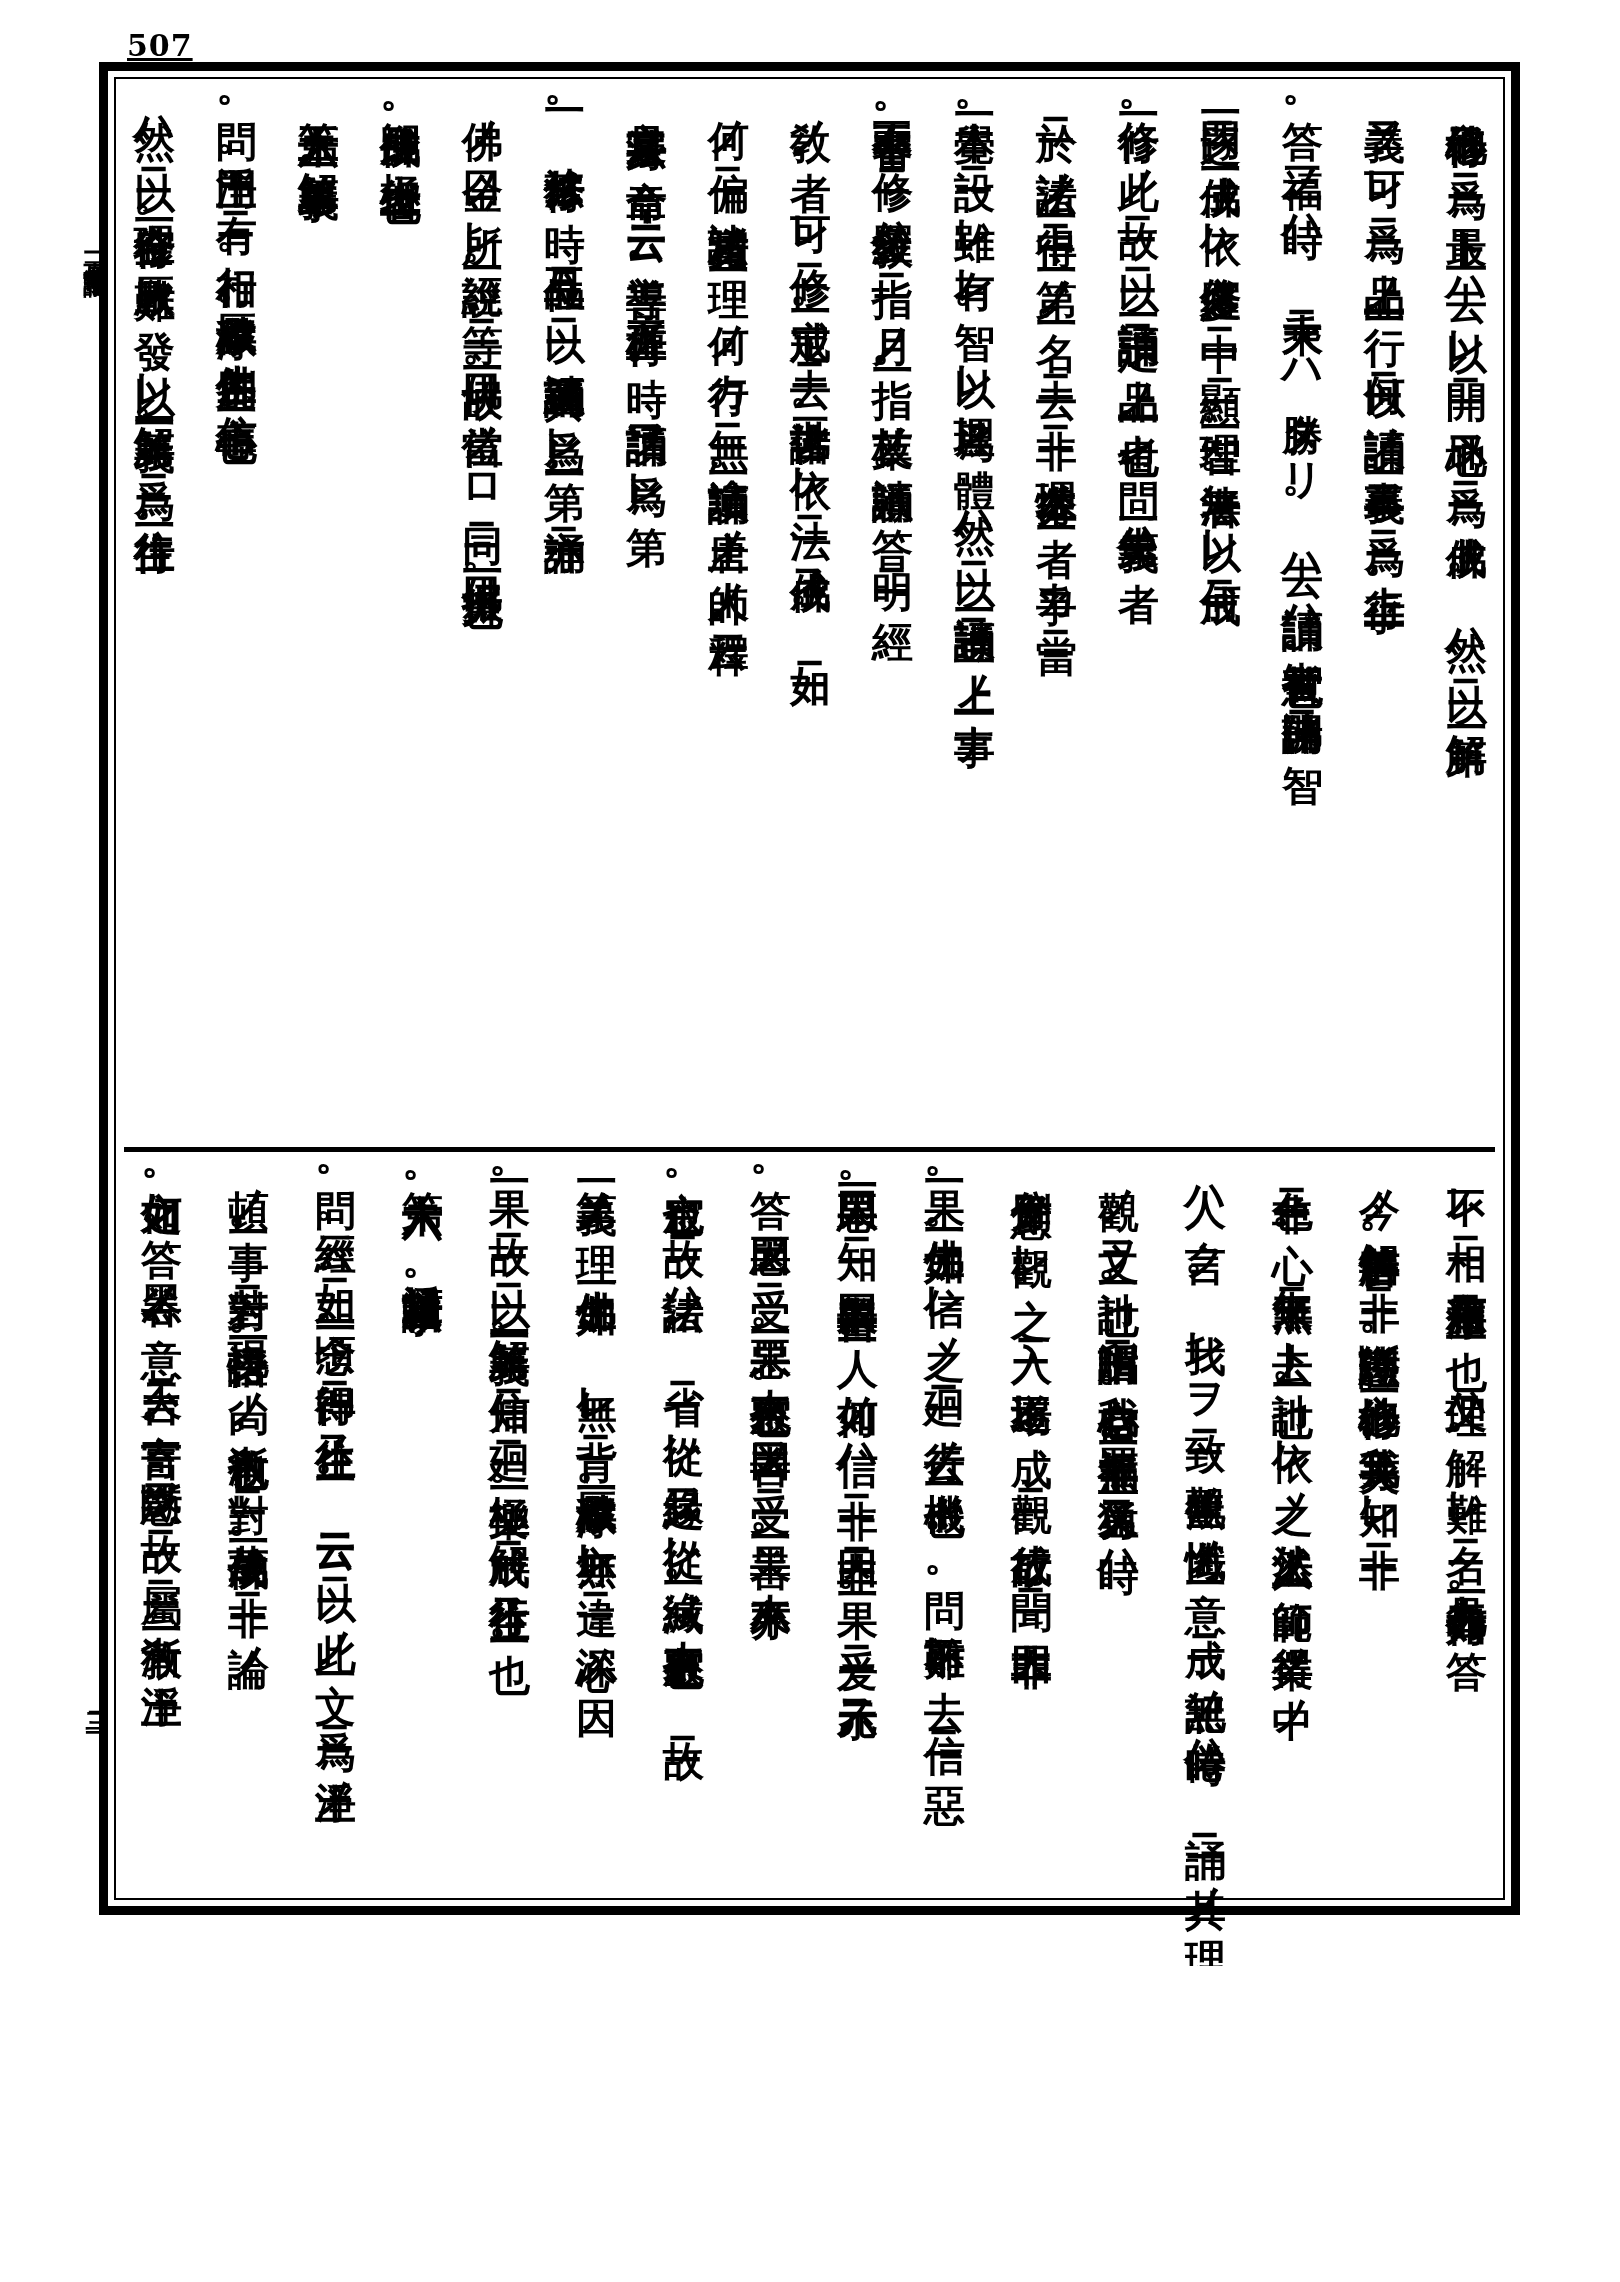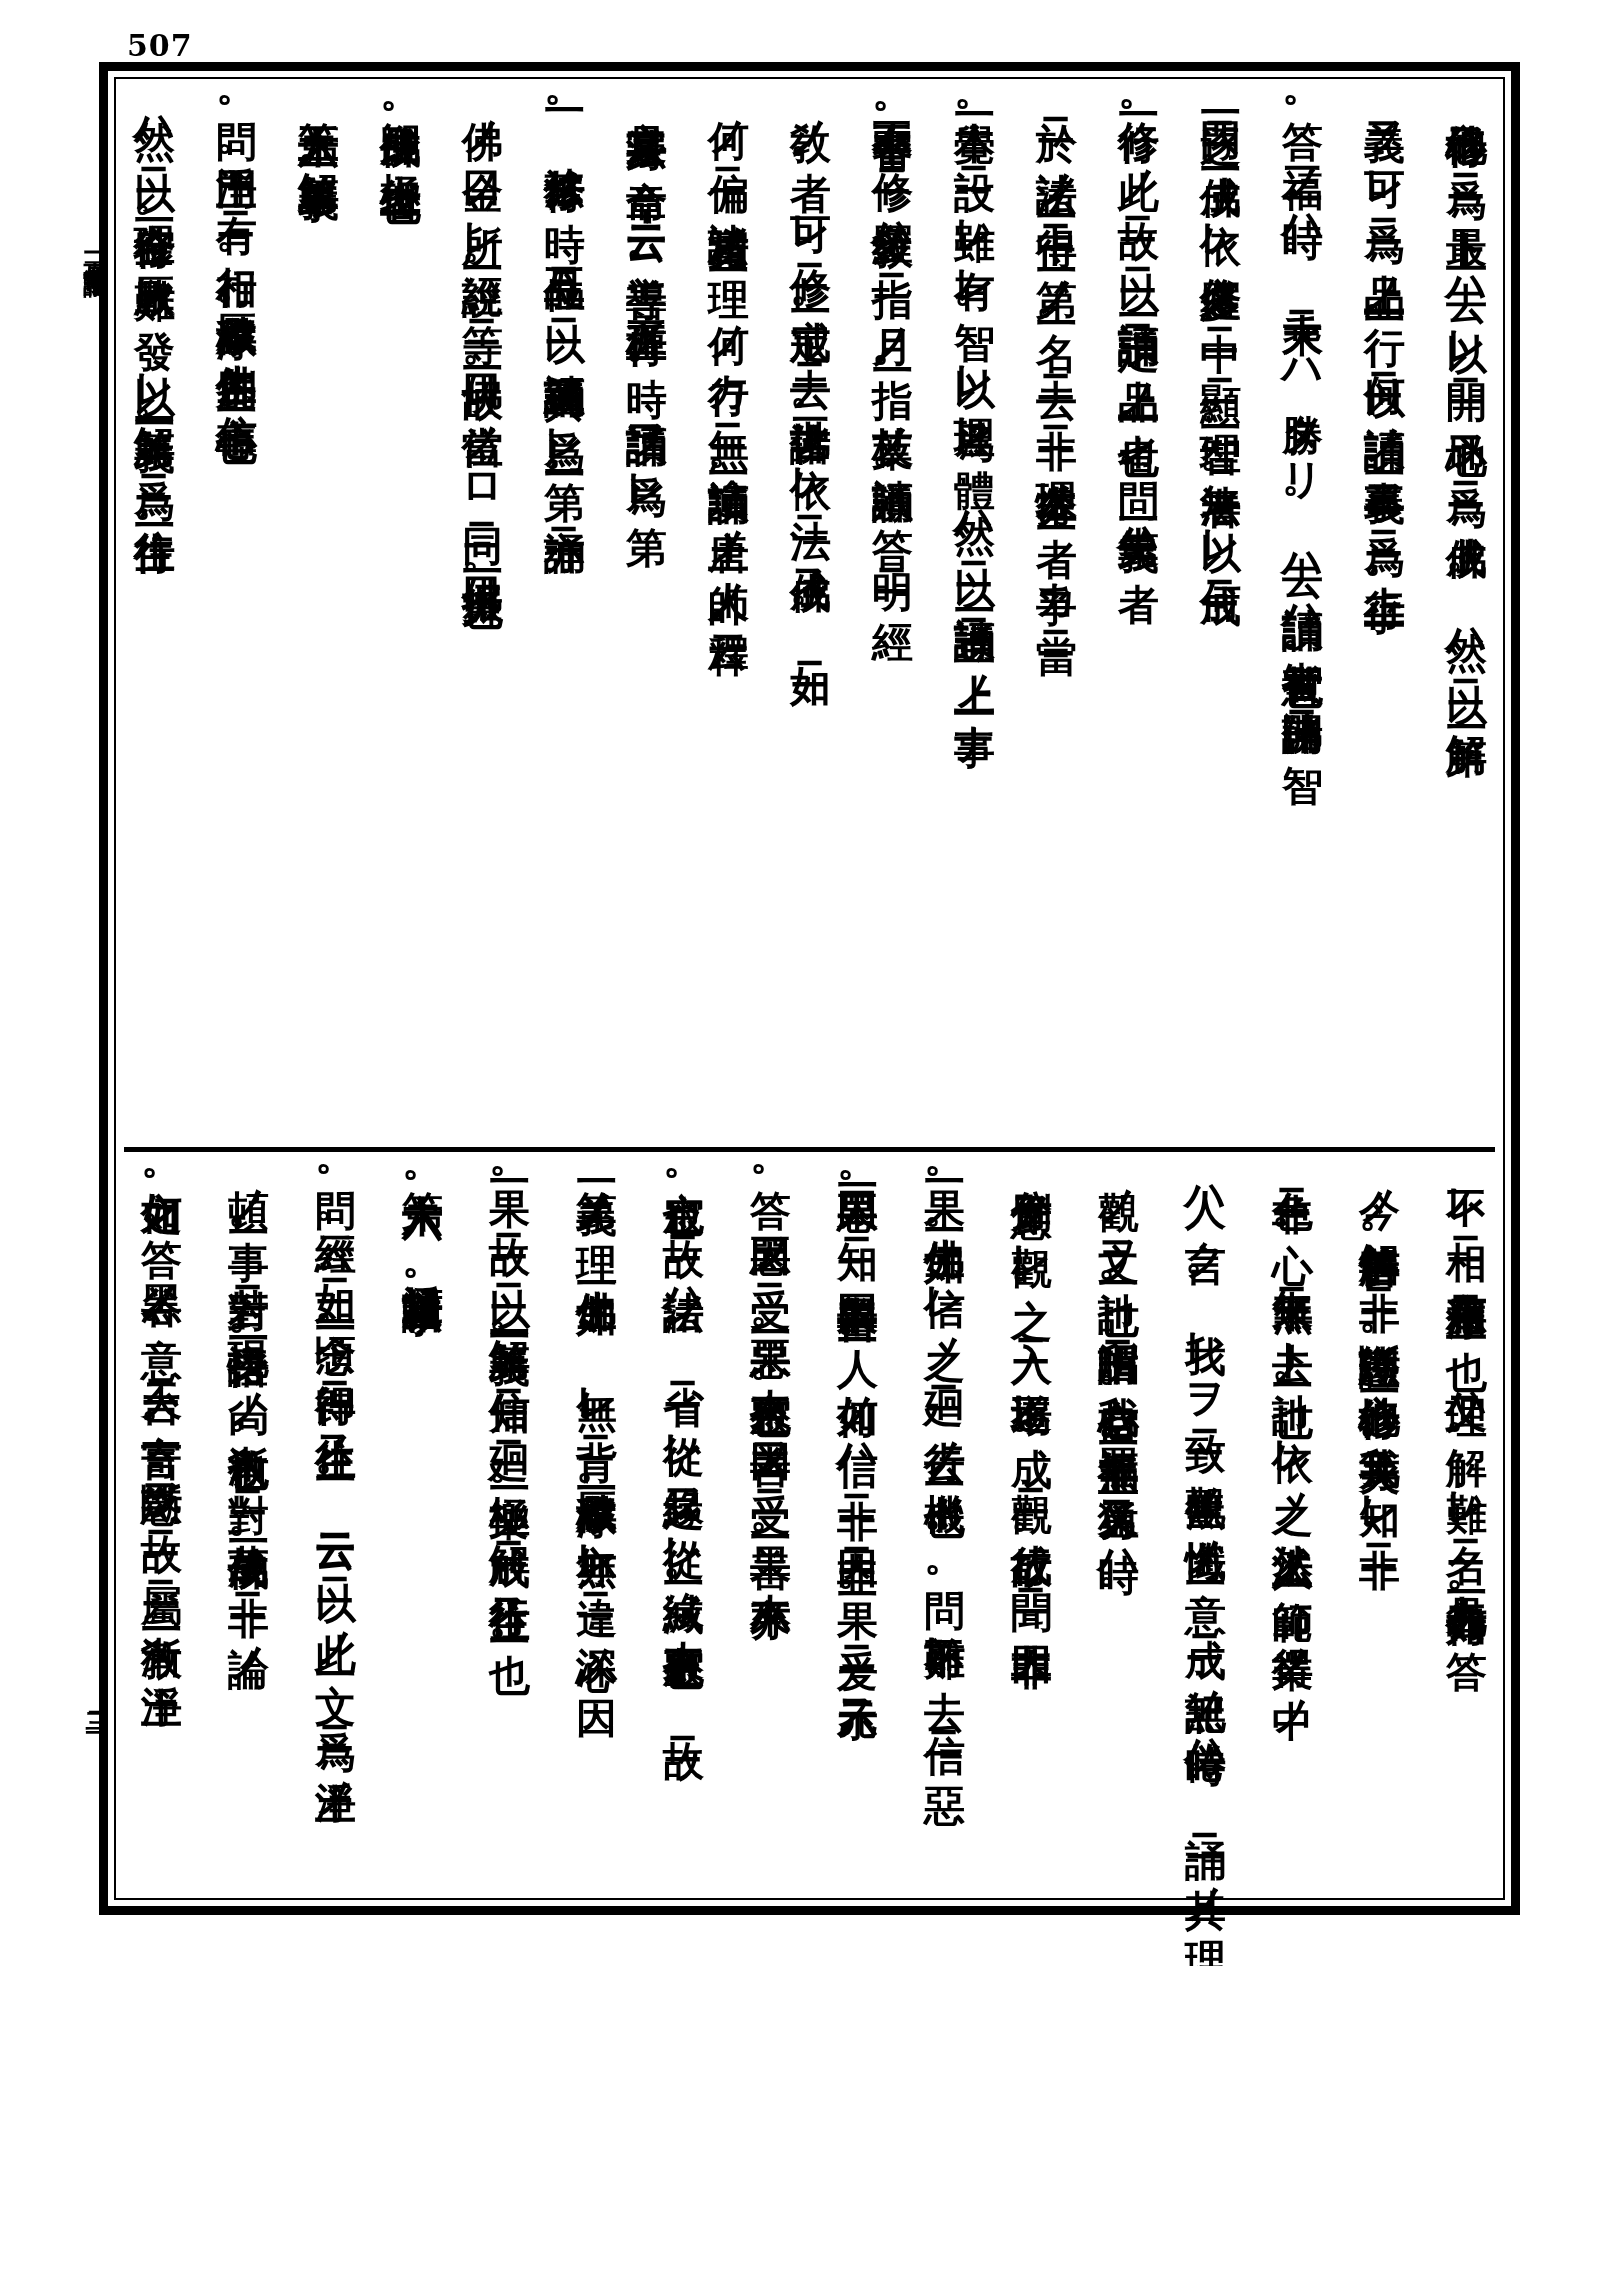--- a/index.html
+++ b/index.html
@@ -19,20 +19,21 @@
   
   #page-number {
     position: absolute;
     left: 127px;
     top: 28px;
     font-family: "DejaVu Serif", "Liberation Serif", serif;
     font-weight: 700;
     font-size: 30px;
     letter-spacing: 1px;
     color: #000;
+    text-decoration: underline;
   }
 
   
   #running-title {
     position: absolute;
     left: 64px;
     top: 239px;
     width: 46px;
     writing-mode: vertical-rl;
     text-orientation: upright;

